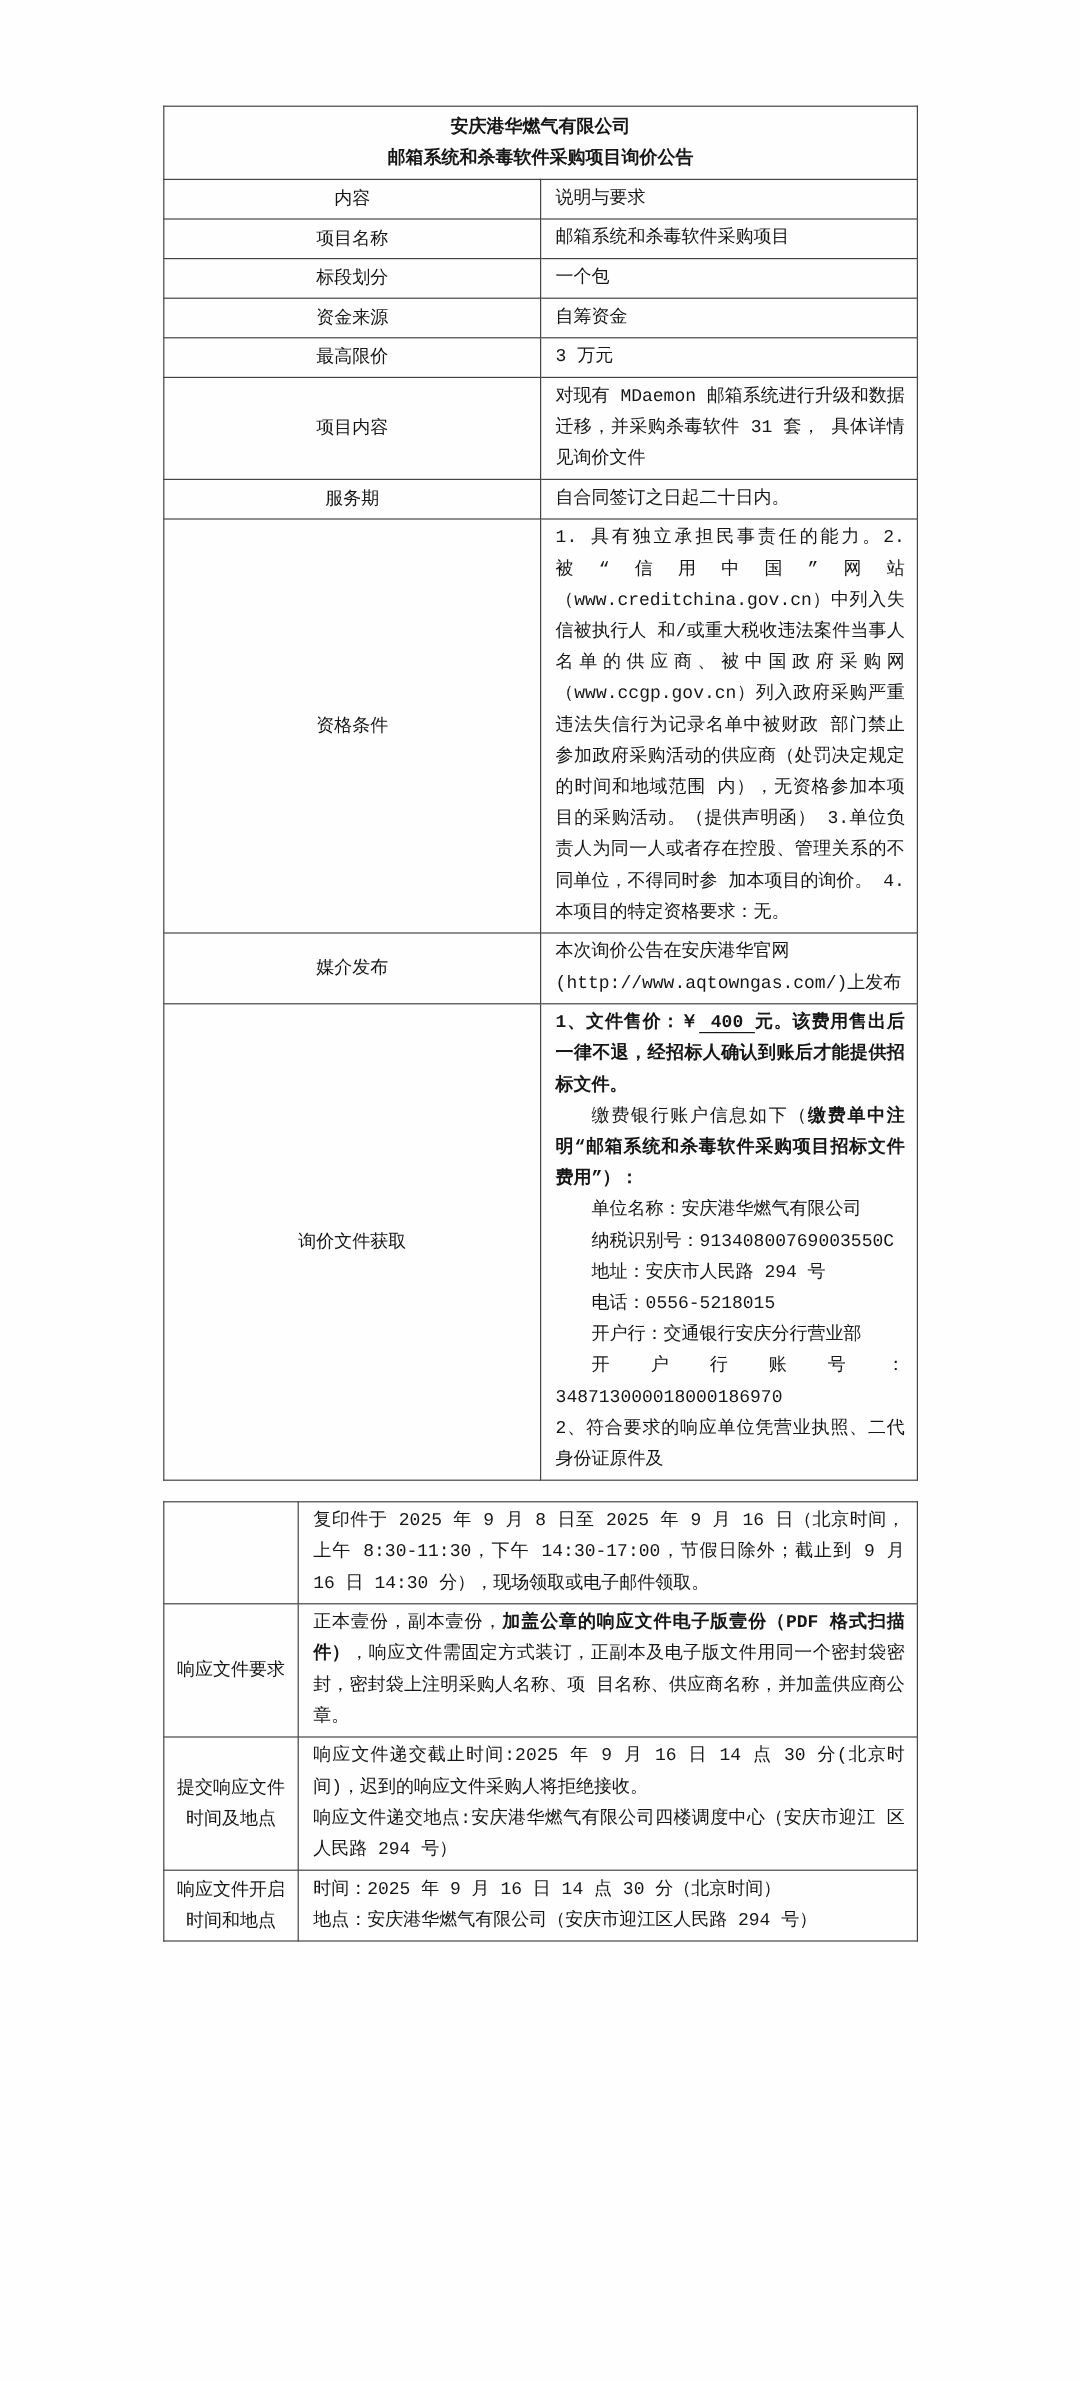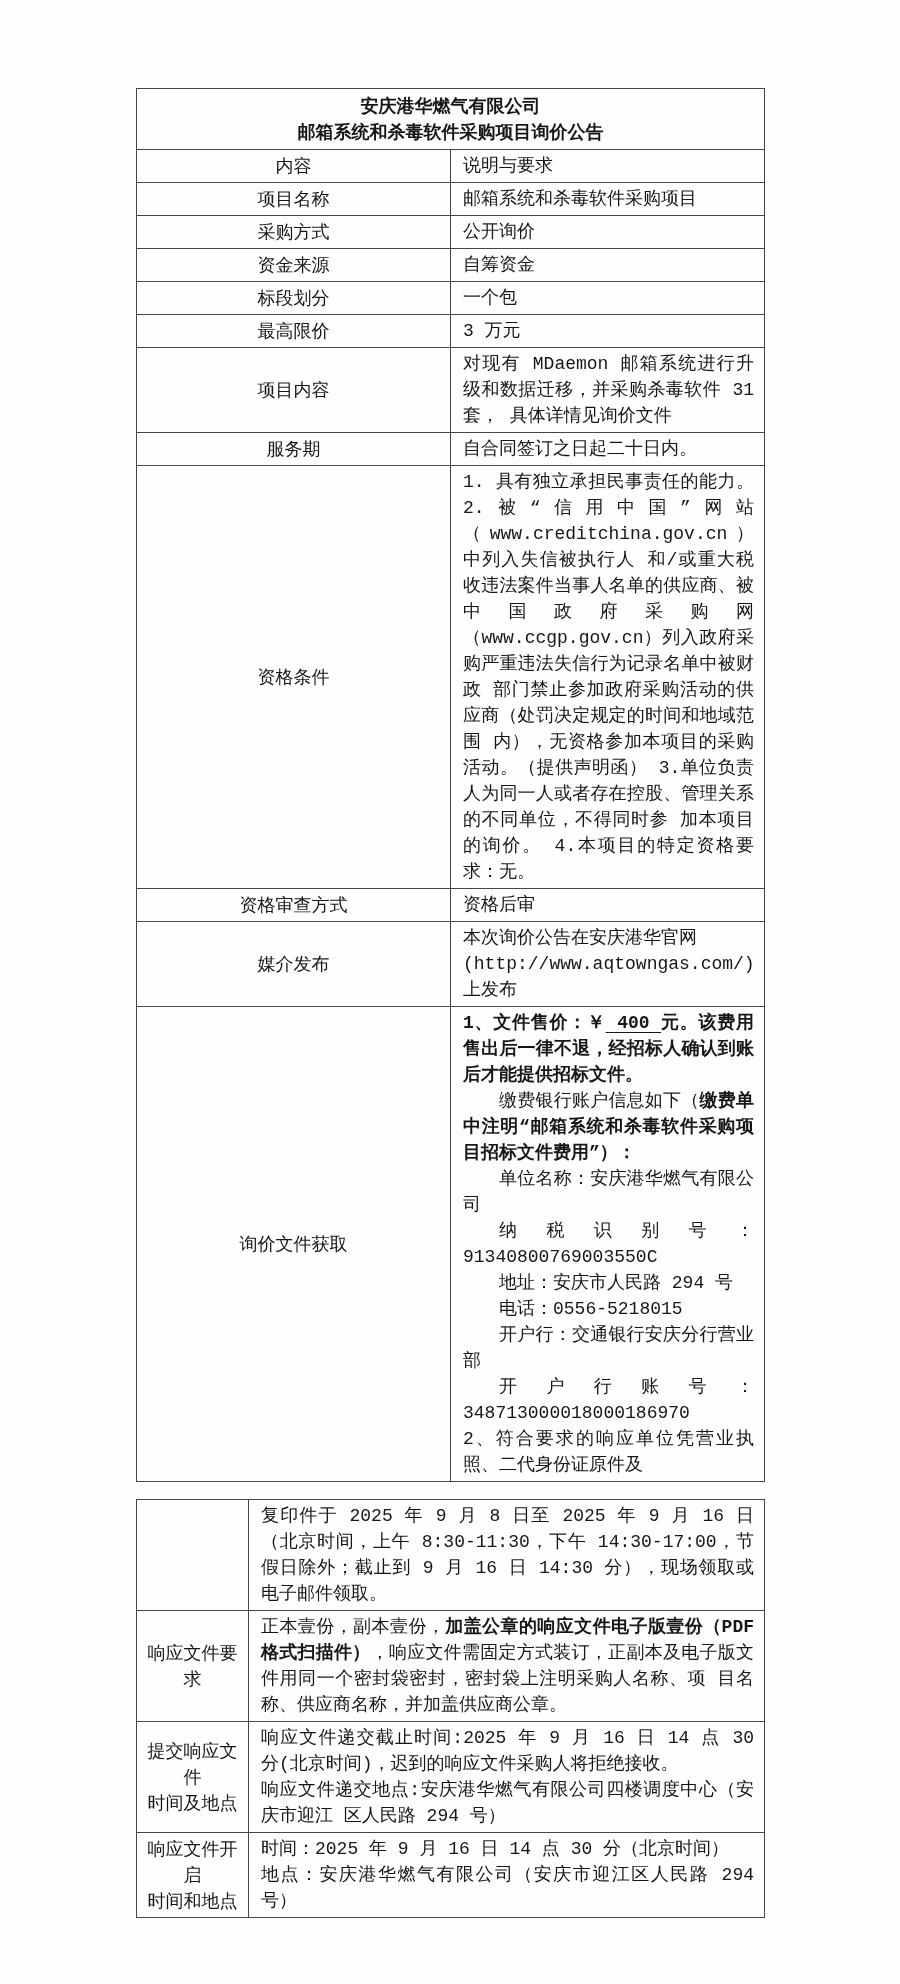--- a/index.html
+++ b/index.html
@@ -23,21 +23,21 @@
     width: 629px;
   }
   table.doc {
     border-collapse: collapse;
     width: 629px;
     table-layout: fixed;
   }
   table.doc td {
     border: 1px solid #454545;
     vertical-align: middle;
-    font-size: 18px;
+    font-size: 15px;
     line-height: 26px;
   }
   td.label {
     width: 112px;
     text-align: center;
     white-space: pre-line;
     padding: 2px 4px;
   }
   td.content {
     padding: 3px 10px 3px 12px;
@@ -79,35 +79,29 @@
               <p>说明与要求</p>
             </td>
       </tr>
       <tr>
         <td class="label">项目名称</td>
         <td class="content">
               <p>邮箱系统和杀毒软件采购项目</p>
             </td>
       </tr>
       <tr>
-        <td class="label">采购方式</td>
+        <td class="label">标段划分</td>
         <td class="content">
-              <p>公开询价</p>
+              <p>一个包</p>
             </td>
       </tr>
       <tr>
         <td class="label">资金来源</td>
         <td class="content">
               <p>自筹资金</p>
-            </td>
-      </tr>
-      <tr>
-        <td class="label">标段划分</td>
-        <td class="content">
-              <p>一个包</p>
             </td>
       </tr>
       <tr>
         <td class="label">最高限价</td>
         <td class="content">
               <p>3 万元</p>
             </td>
       </tr>
       <tr>
         <td class="label">项目内容</td>
@@ -118,26 +112,20 @@
       <tr>
         <td class="label">服务期</td>
         <td class="content">
               <p>自合同签订之日起二十日内。</p>
             </td>
       </tr>
       <tr>
         <td class="label">资格条件</td>
         <td class="content">
               <p>1. 具有独立承担民事责任的能力。2.被“信用中国”网站（www.creditchina.gov.cn）中列入失信被执行人 和/或重大税收违法案件当事人名单的供应商、被中国政府采购网 （www.ccgp.gov.cn）列入政府采购严重违法失信行为记录名单中被财政 部门禁止参加政府采购活动的供应商（处罚决定规定的时间和地域范围 内），无资格参加本项目的采购活动。（提供声明函）  3.单位负责人为同一人或者存在控股、管理关系的不同单位，不得同时参 加本项目的询价。  4.本项目的特定资格要求：无。</p>
-            </td>
-      </tr>
-      <tr>
-        <td class="label">资格审查方式</td>
-        <td class="content">
-              <p>资格后审</p>
             </td>
       </tr>
       <tr>
         <td class="label">媒介发布</td>
         <td class="content">
               <p style="white-space: pre-line;">本次询价公告在安庆港华官网
 (http://www.aqtowngas.com/)上发布</p>
             </td>
       </tr>
 

